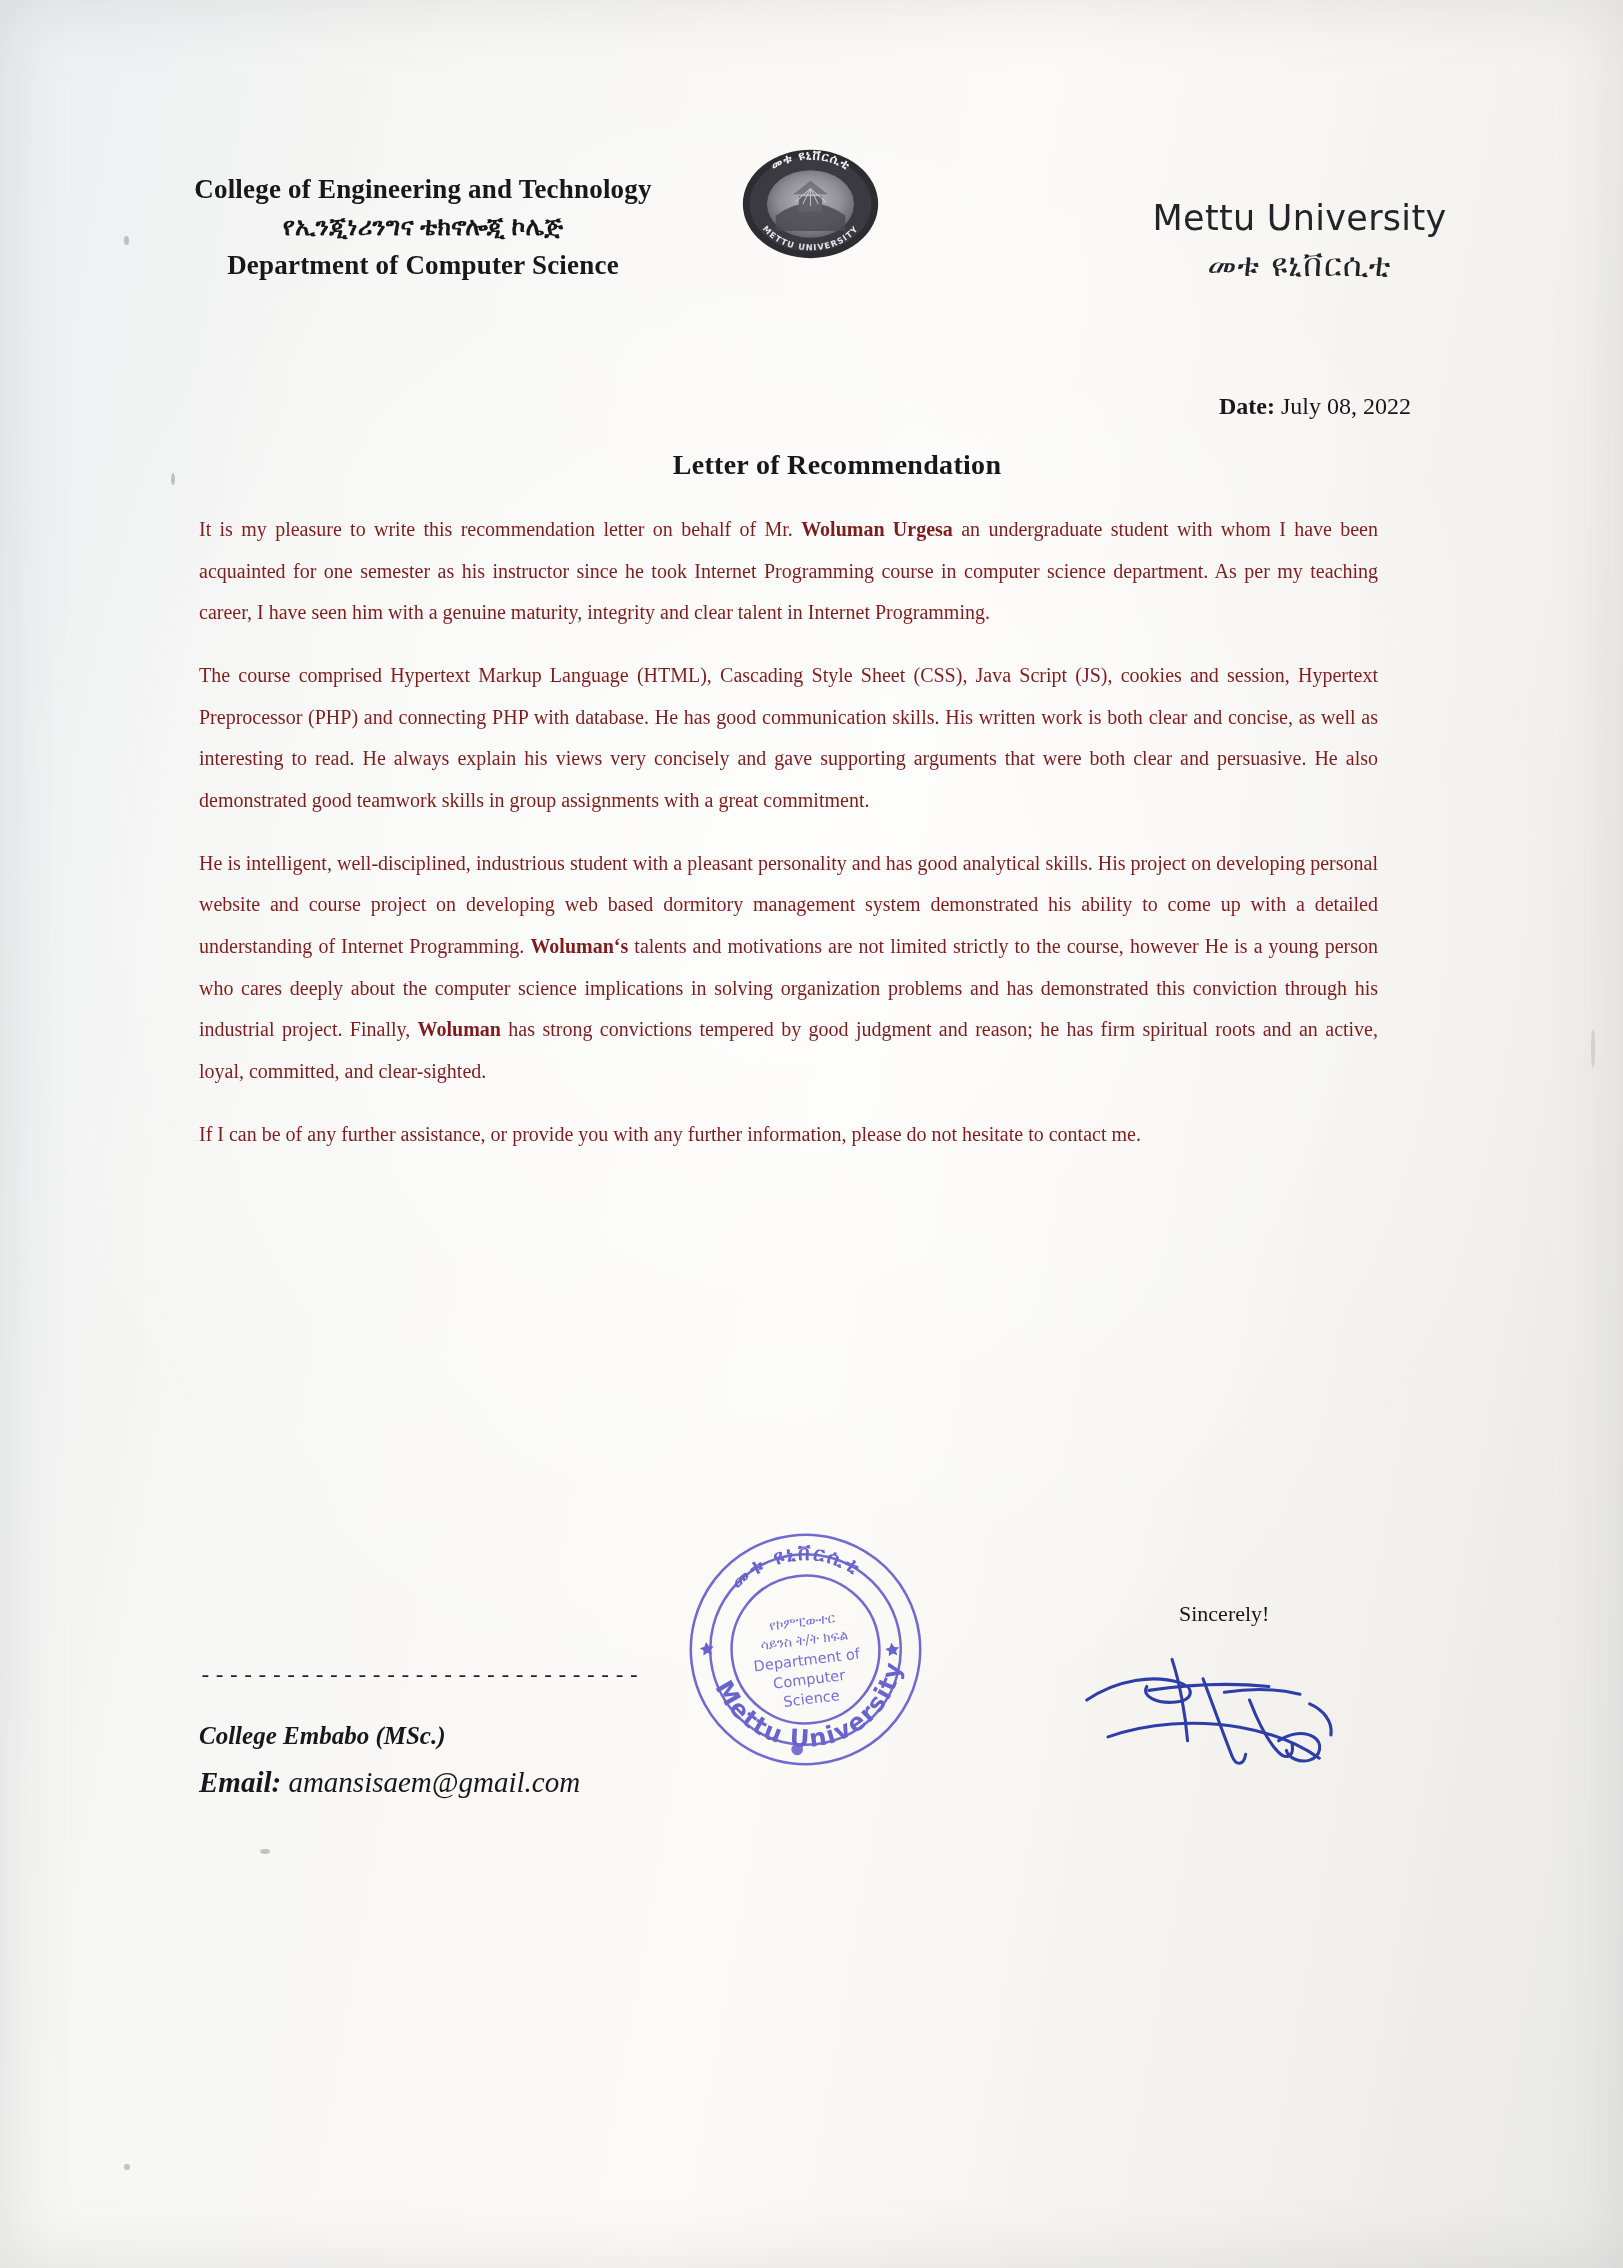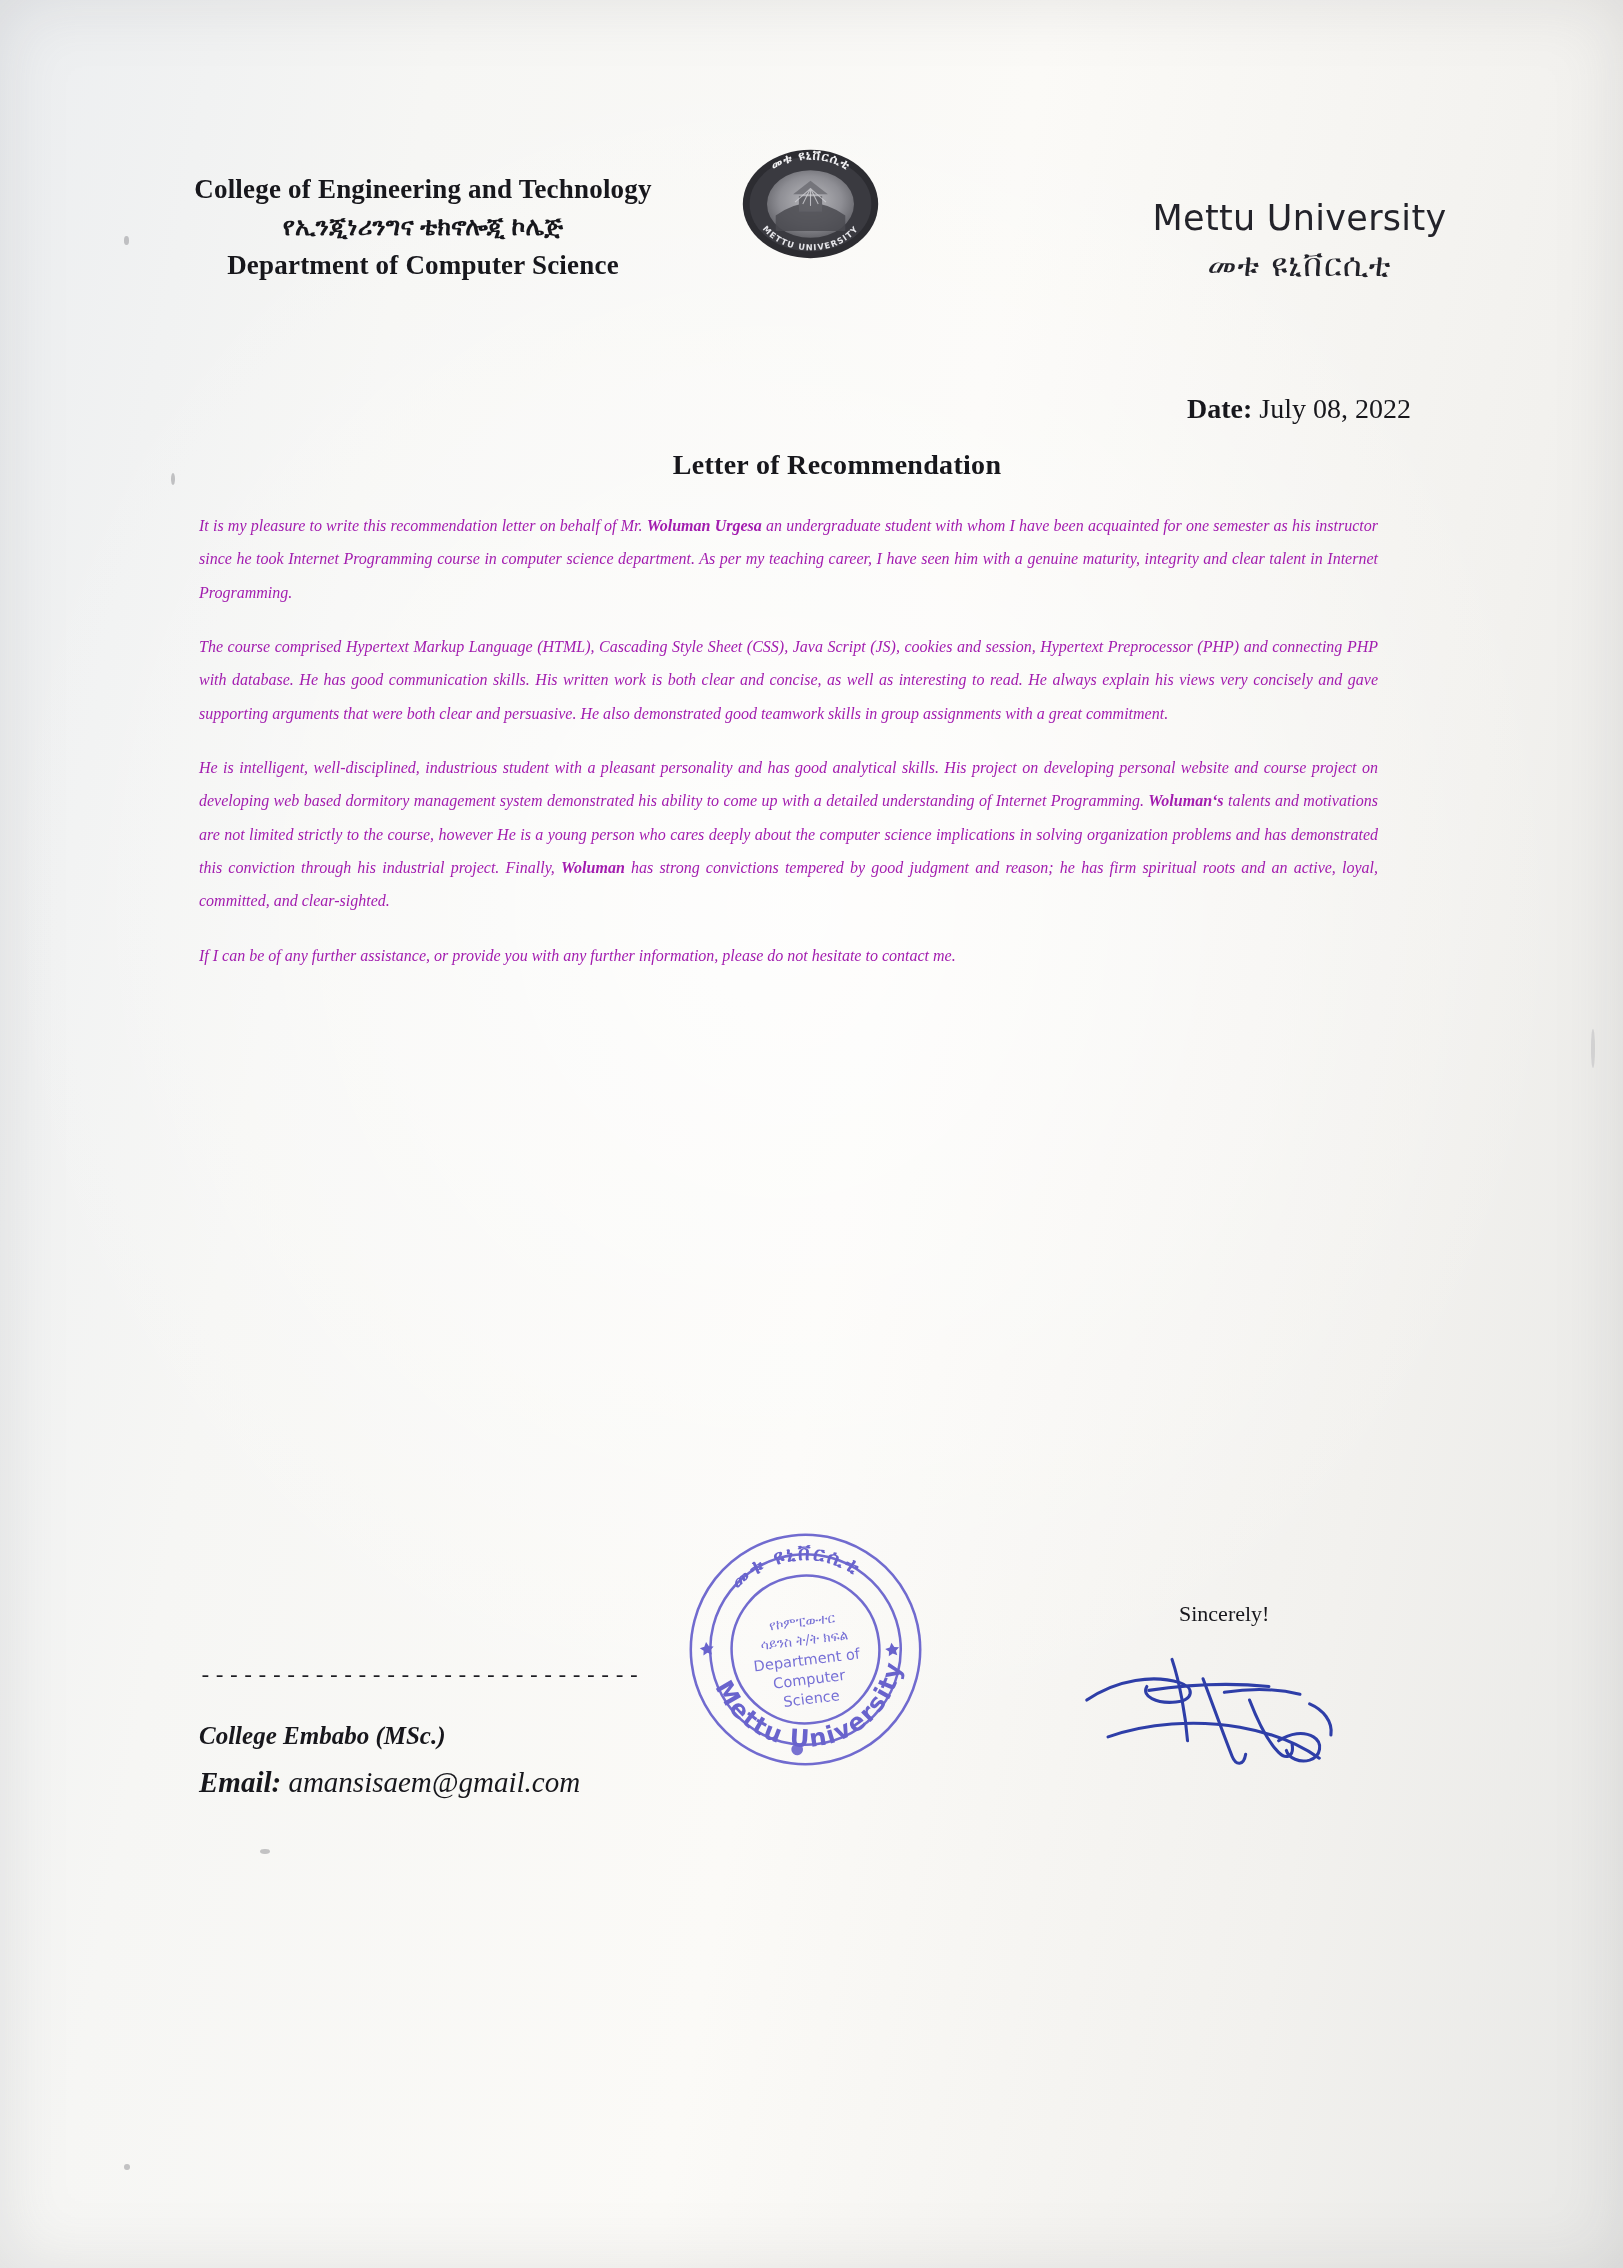--- a/index.html
+++ b/index.html
@@ -97,21 +97,21 @@
     letter-spacing: 1px;
     margin-top: 7.8px;
     color: #23232a;
   }
 
   
   .date-line {
     position: absolute;
     right: 212px;
     top: 393px;
-    font-size: 28px;
+    font-size: 24px;
   }
   .date-line b { font-weight: bold; }
 
   
   .letter-title {
     position: absolute;
     left: 0; right: 12px;
     top: 449px;
     text-align: center;
     font-size: 28px;
@@ -129,27 +129,26 @@
     width: 1179px;
   }
   .salutation {
     font-size: 26px;
     font-weight: bold;
     text-decoration: underline;
     text-underline-offset: 3.9px;
     margin-bottom: 21.3px;
   }
   p.para {
-    font-size: 16px;
+    font-size: 20px;
     line-height: 2.08;
     text-align: justify;
     text-justify: inter-word;
     margin: 0 0 21.3px 0;
-    color: #a21caf;
-    font-style: italic;
+    color: #7f1d1d;
   }
   p.para b { font-weight: bold; }
 
   
   .sincerely {
     position: absolute;
     left: 1179px;
     top: 1601px;
     font-size: 22px;
   }

